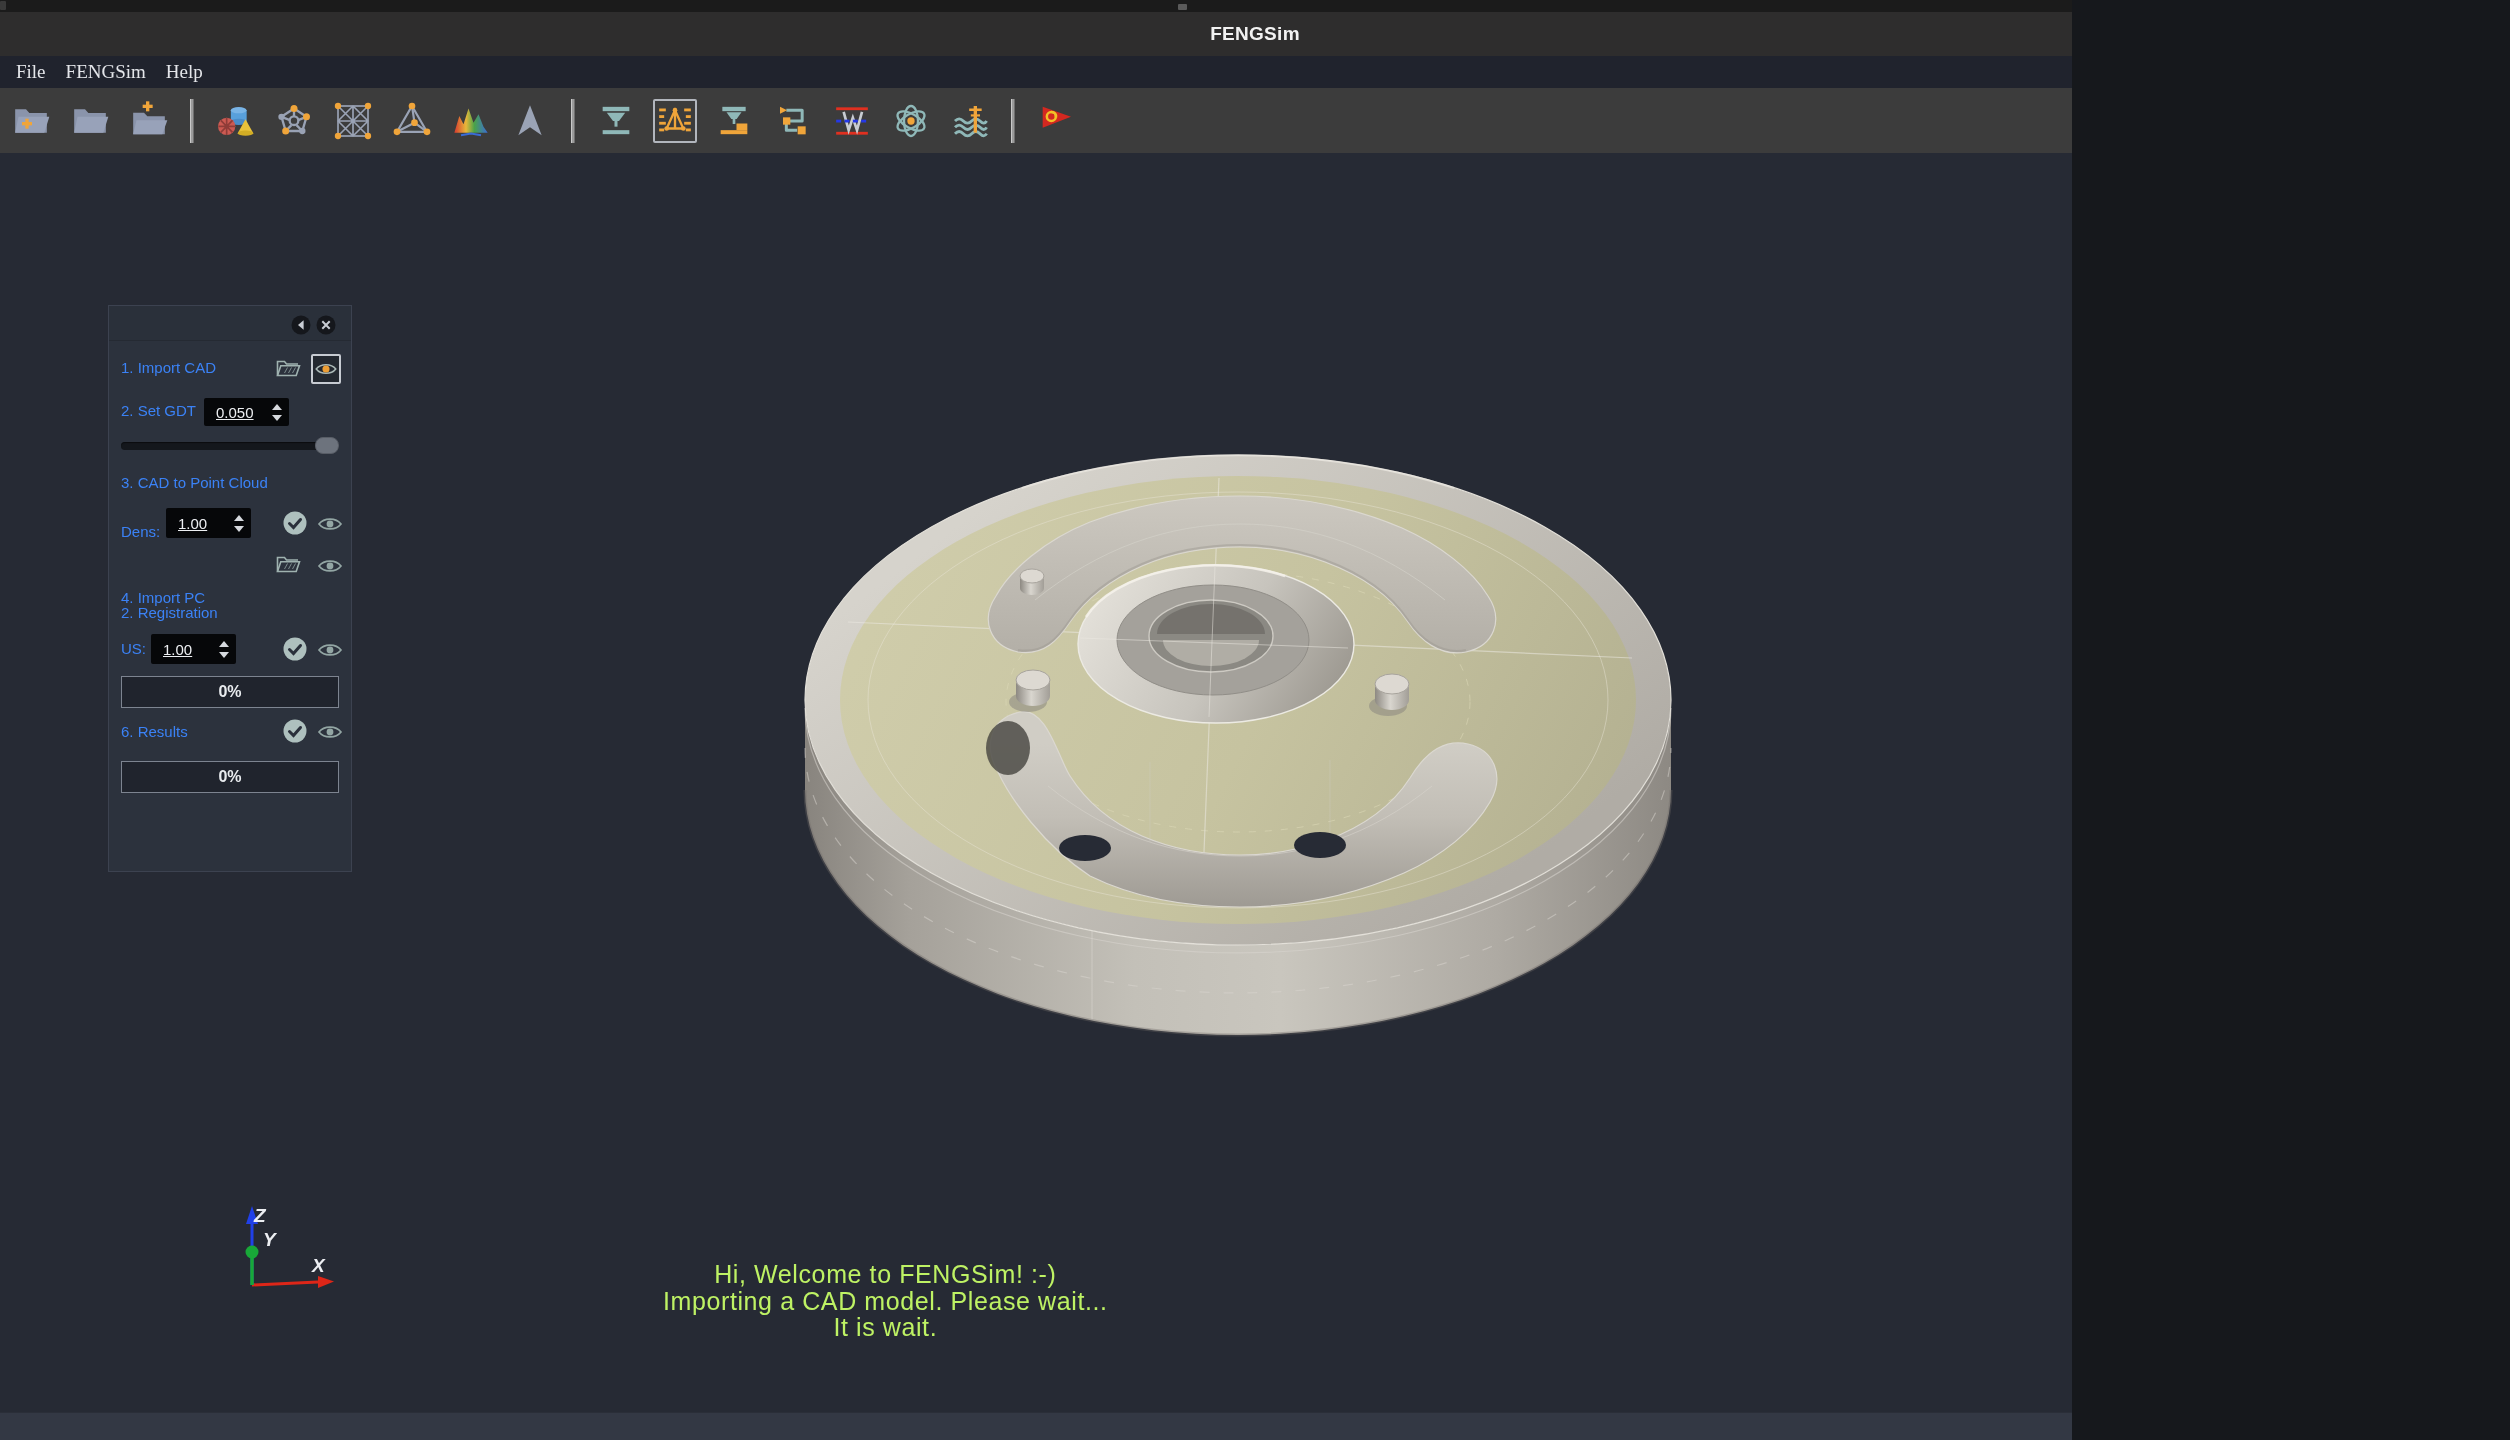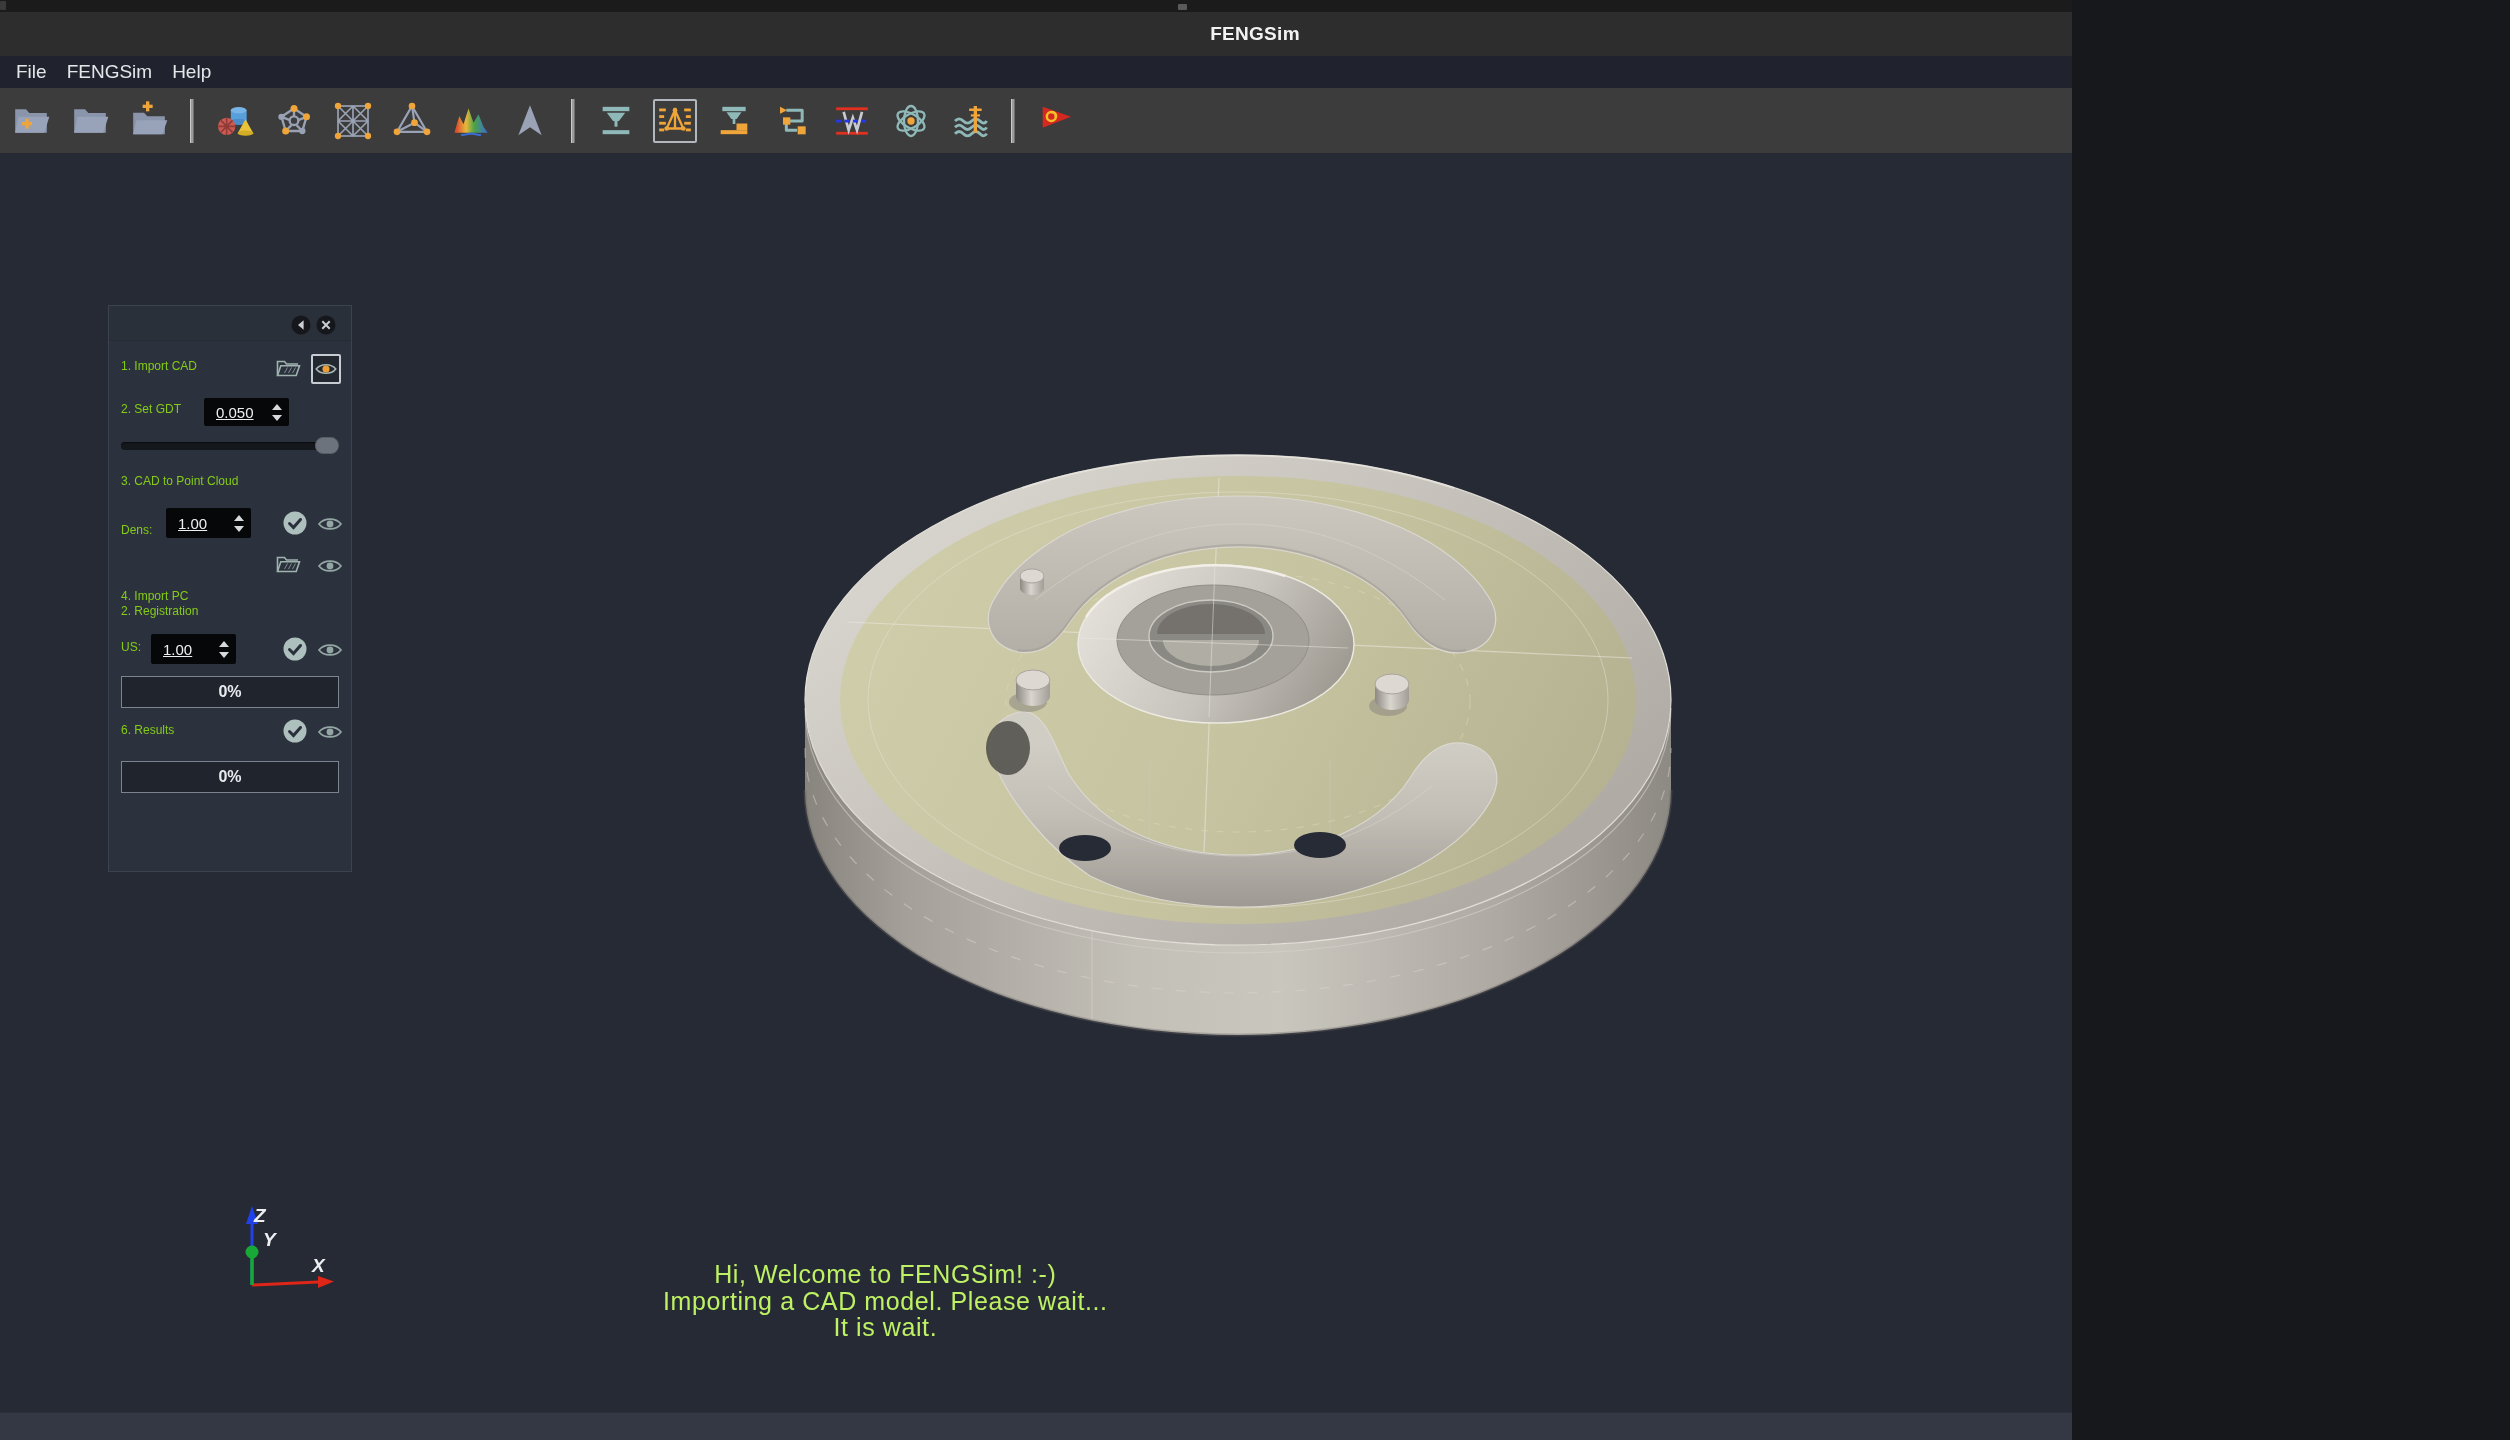--- a/index.html
+++ b/index.html
@@ -14,21 +14,21 @@
   .titlebar{position:absolute;left:0;top:12px;width:2510px;height:44px;background:#2e2d2d;}
   .title{position:absolute;left:0;top:0;width:100%;height:44px;line-height:44px;
          text-align:center;color:#f2f2f2;font-size:19px;font-weight:bold;letter-spacing:.3px;}
   .win-min{position:absolute;left:2382px;top:34px;width:16px;height:2px;background:#d9d9d9;}
   .win-restore{position:absolute;left:2427px;top:25px;width:18px;height:18px;}
   .win-close{position:absolute;left:2469px;top:19px;width:28px;height:28px;border-radius:50%;
              background:#E9541F;display:flex;align-items:center;justify-content:center;}
 
   
   .menubar{position:absolute;left:0;top:56px;width:2510px;height:32px;background:#20232d;
-           display:flex;align-items:center;padding-left:6px;box-sizing:border-box;}
+           display:flex;align-items:center;padding-left:6px;box-sizing:border-box;font-family:Liberation Serif, serif;}
   .menu-item{color:#e4e6ea;font-size:19px;padding:0 10px;line-height:32px;}
 
   
   .toolbar{position:absolute;left:0;top:88px;width:2510px;height:65px;background:#3c3c3c;
            display:flex;align-items:center;padding-left:9px;box-sizing:border-box;gap:15px;}
   .tb{width:44px;height:44px;background:transparent;border:none;padding:2px;margin:0;
       display:flex;align-items:center;justify-content:center;}
   .tb.selected{border:2px solid #b2b6bd;border-radius:2px;padding:0;}
   .tb svg{display:block;}
   .tb-sep{width:4px;height:44px;margin:0 4px;background:#9b9b9b;
@@ -42,21 +42,21 @@
               font-family:"Liberation Sans",sans-serif;}
   .console{position:absolute;left:663px;top:1108px;color:#bef264;font-size:25px;
            line-height:26.5px;letter-spacing:.6px;text-align:center;}
 
   
   .panel{position:absolute;left:108px;top:152px;width:244px;height:567px;background:#2c323d;
          border:1px solid #3c4250;box-sizing:border-box;}
   .p-header{position:absolute;left:0;top:0;width:100%;height:34px;background:#2a303a;
             border-bottom:1px solid #252a33;}
   .p-circle{position:absolute;width:20px;height:20px;top:9px;}
-  .p-label{position:absolute;left:12px;color:#84cc16;font-size:12px;white-space:nowrap;}
+  .p-label{position:absolute;left:12px;color:#3b82f6;font-size:15px;white-space:nowrap;}
   .spinbox{position:absolute;height:28px;background:#060709;border-radius:2px;
            display:flex;align-items:center;}
   .spin-val{flex:1;color:#edeff2;font-size:15px;padding-left:12px;text-decoration:underline;}
   .spin-arrows{width:16px;display:flex;flex-direction:column;align-items:center;gap:5px;
                padding-right:4px;}
   .arr-up{width:0;height:0;border-left:5px solid transparent;border-right:5px solid transparent;
           border-bottom:6px solid #d6d9de;}
   .arr-dn{width:0;height:0;border-left:5px solid transparent;border-right:5px solid transparent;
           border-top:6px solid #d6d9de;}
   .slider-track{position:absolute;left:12px;top:136px;width:218px;height:8px;background:#14171c;

